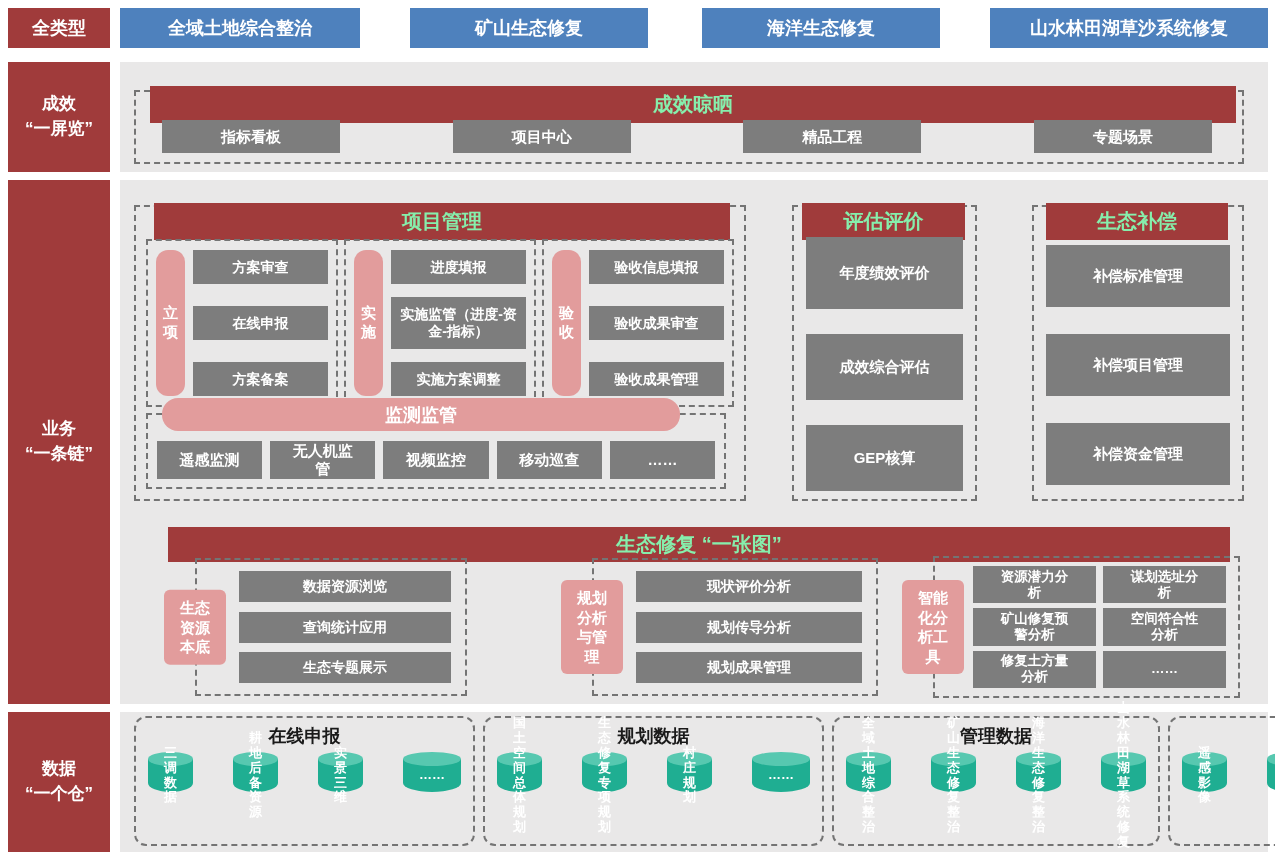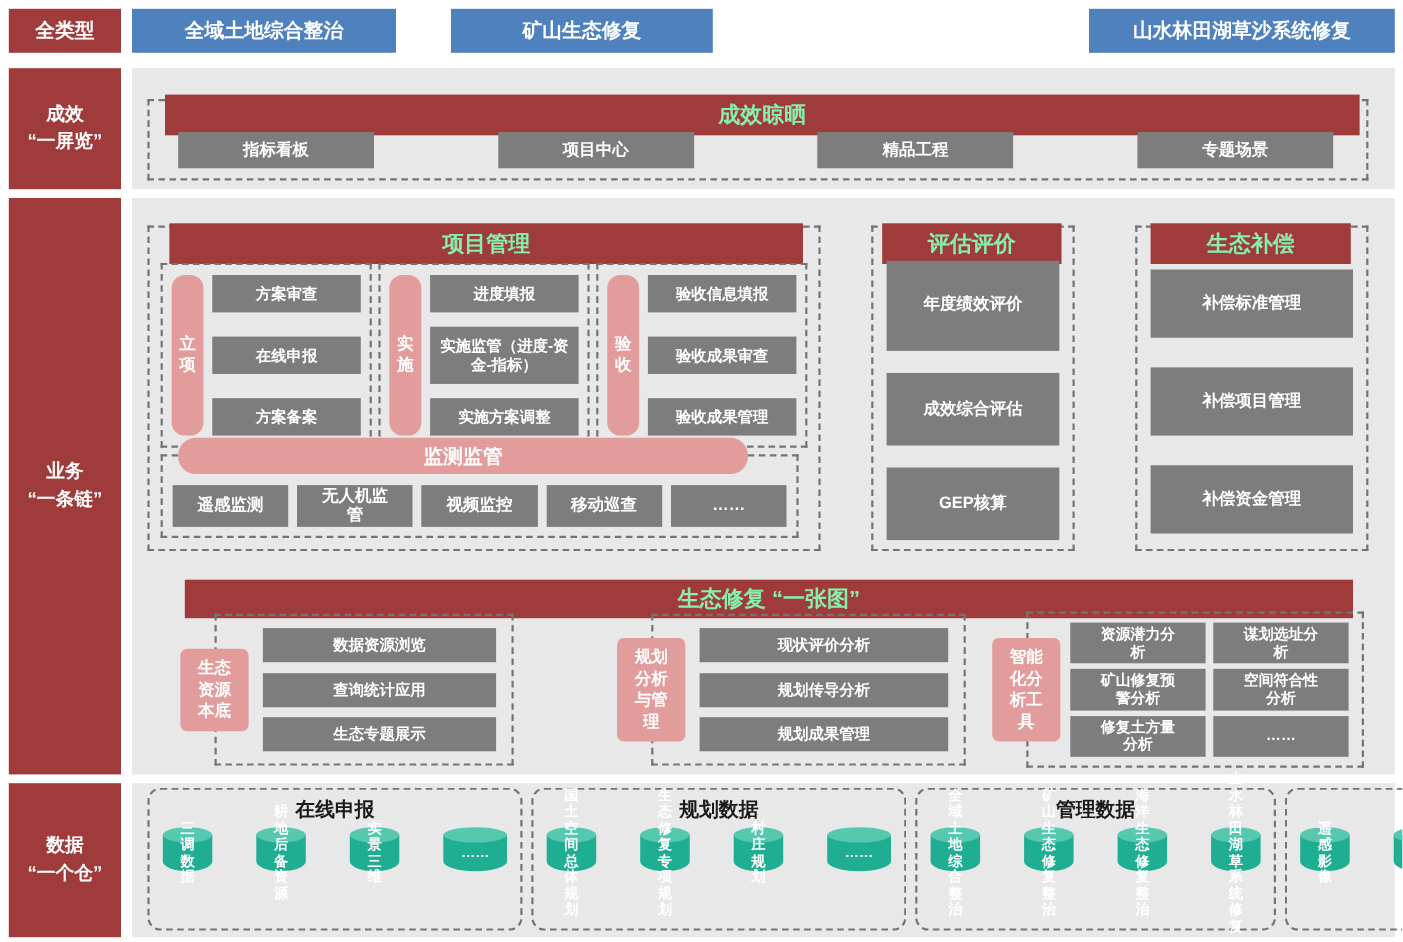--- a/index.html
+++ b/index.html
@@ -69,20 +69,21 @@
   .cyl span { position:relative; z-index:1; }
 </style>
 </head>
 <body>
 
 <div class="page">
 
   <div class="abs red-box" style="left:8px;top:8px;width:102px;height:40px;font-size:18px;">全类型</div>
   <div class="abs tab" style="left:120px;top:8px;width:240px;height:40px;">全域土地综合整治</div>
   <div class="abs tab" style="left:410px;top:8px;width:238px;height:40px;">矿山生态修复</div>
+  <div class="abs tab" style="left:702px;top:8px;width:238px;height:40px;">海洋生态修复</div>
   <div class="abs tab" style="left:990px;top:8px;width:278px;height:40px;">山水林田湖草沙系统修复</div>
 
   <div class="abs red-box" style="left:8px;top:62px;width:102px;height:110px;">
     <div>成效</div>
     <div>“一屏览”</div>
   </div>
   <div class="abs panel" style="left:120px;top:62px;width:1148px;height:110px;">
     <div class="fx-box dashed">
       <div class="red-header fx-header">成效晾晒</div>
       <div class="fx-items">
@@ -136,21 +137,21 @@
           <div class="gray-box">视频监控</div>
           <div class="gray-box">移动巡查</div>
           <div class="gray-box">……</div>
         </div>
       </div>
     </div>
 
     <div class="abs dashed" style="left:672px;top:25px;width:185px;height:296px;">
       <div class="red-header" style="position:absolute;left:8px;right:10px;top:-19px;height:37px;">评估评价</div>
       <div class="side-col-items">
-        <div class="gray-box" style="height:82px;font-family:Liberation Serif, serif;">年度绩效评价</div>
+        <div class="gray-box" style="height:72px;">年度绩效评价</div>
         <div class="gray-box" style="height:66px;">成效综合评估</div>
         <div class="gray-box" style="height:66px;">GEP核算</div>
       </div>
     </div>
 
     <div class="abs dashed" style="left:912px;top:25px;width:212px;height:296px;">
       <div class="red-header" style="position:absolute;left:12px;right:14px;top:-19px;height:37px;">生态补偿</div>
       <div class="side-col-items" style="top:38px;bottom:14px;">
         <div class="gray-box" style="height:62px;">补偿标准管理</div>
         <div class="gray-box" style="height:62px;">补偿项目管理</div>

